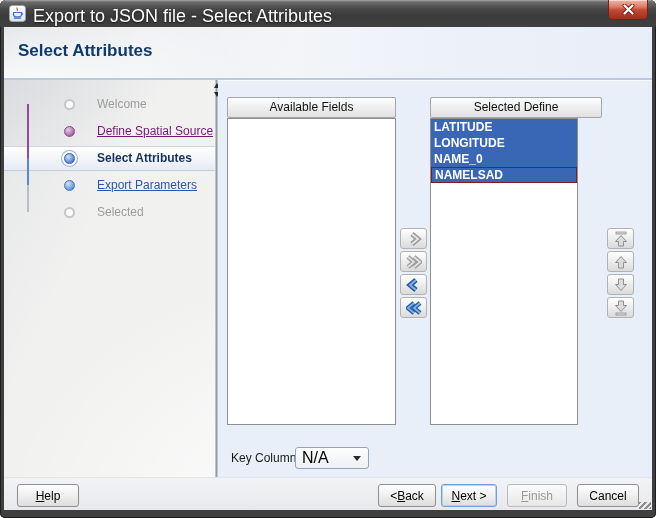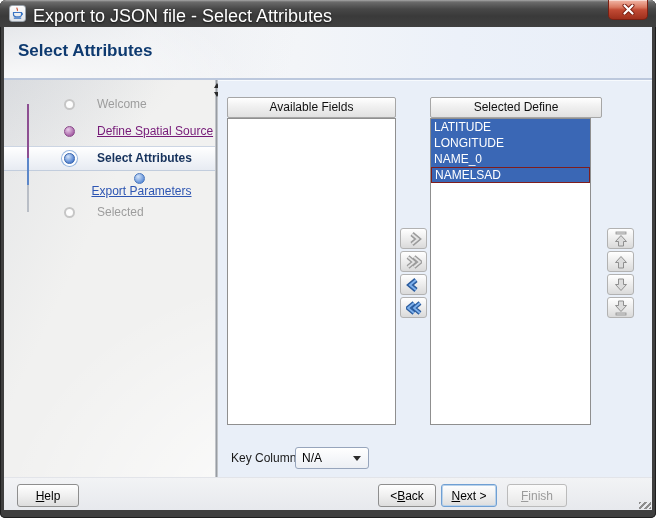--- a/index.html
+++ b/index.html
@@ -44,55 +44,55 @@
   .sa-down{left:210px;top:12px;border-left:3px solid transparent;border-right:3px solid transparent;border-top:5px solid #2a2a2a;}
   
   .step-seg{position:absolute;left:23px;width:2px;}
   .seg-purple{top:24px;height:54px;background:#8d4f92;}
   .seg-blue{top:78px;height:27px;background:#5c87c9;}
   .seg-gray{top:105px;height:27px;background:#b9bec6;}
   .current-band{position:absolute;top:66px;left:0;right:0;height:25px;
     background:linear-gradient(#ffffff,#eef1f6 70%,#e7ebf2);
     border-top:1px solid #ccd5e3;border-bottom:1px solid #c2cddd;}
   .step-row{position:absolute;left:0;right:0;height:24px;display:flex;align-items:center;margin-left:42px;}
-  .r1{top:12px;} .r2{top:39px;} .r3{top:66px;} .r4{top:93px;flex-direction:column;} .r5{top:120px;}
+  .r1{top:12px;} .r2{top:39px;} .r3{top:66px;} .r4{top:93px;} .r5{top:120px;}
   .dot{width:11px;height:11px;border-radius:50%;margin-left:18px;position:relative;z-index:2;flex:0 0 auto;}
   .dot-pending{background:#fdfdfd;border:2px solid #c6c6c6;}
   .dot-purple{background:radial-gradient(circle at 35% 30%,#e8cce8,#a55fa5 75%);border:1px solid #8a4a8a;}
   .dot-current{background:radial-gradient(circle at 35% 30%,#d4e4f9,#4c7ecf 75%);border:1px solid #3a66ad;
     box-shadow:0 0 0 2px #fff,0 0 0 3px #93b4de;}
   .dot-blue{background:radial-gradient(circle at 35% 30%,#d4e4f9,#5f8fd8 75%);border:1px solid #4a77bd;}
   .step-label{margin-left:22px;font-size:12px;white-space:nowrap;}
   .lbl-pending{color:#9d9d9d;}
   .lbl-visited{color:#761a78;text-decoration:underline;cursor:pointer;}
   .lbl-current{color:#16325c;font-weight:bold;}
   .lbl-next{color:#2d55b2;text-decoration:underline;cursor:pointer;}
   
   .content{position:absolute;left:214px;right:0;top:0;bottom:0;background:#e9eff8;border-top:1px solid #f7fafd;}
   .list-header{position:absolute;height:21px;border:1px solid #a6a6a6;border-radius:2px;
     background:linear-gradient(#ffffff,#f0f0f0 45%,#e1e1e1);text-align:center;
     font-size:12px;line-height:19px;color:#101010;}
   .listbox{position:absolute;background:#fff;border:1px solid #8f8f8f;overflow:hidden;}
   .avail-header{left:9px;top:16px;width:169px;}
   .avail-list{left:9px;top:37px;width:169px;height:307px;}
   .sel-header{left:212px;top:16px;width:172px;}
-  .sel-list{left:212px;top:37px;width:161px;height:307px;}
+  .sel-list{left:212px;top:37px;width:148px;height:307px;font-weight:bold;}
   .sel-item{height:16px;line-height:16px;background:#3a67b5;color:#fff;font-size:12px;padding-left:3px;cursor:default;}
   .sel-item.focused{border:1px solid #7f1d1d;line-height:14px;}
   
   .sq-btn{position:absolute;width:27px;height:21px;border:1px solid #b2b2b2;border-radius:3px;
     background:linear-gradient(#ffffff,#ebebeb 55%,#dadada);display:flex;align-items:center;justify-content:center;
     padding:0;cursor:pointer;}
   .sq-btn.disabled{cursor:default;}
   .tc{left:182px;} .rc{left:389px;}
   .b1{top:147px;} .b2{top:170px;} .b3{top:193px;} .b4{top:216px;}
   
   .key-label{position:absolute;left:13px;top:366px;height:22px;line-height:22px;font-size:12px;color:#1a1a1a;}
   .combo{position:absolute;left:77px;top:366px;width:74px;height:22px;border:1px solid #97a5bc;border-radius:3px;
-    background:linear-gradient(#ffffff,#eceff4);font-size:12px;line-height:20px;padding-left:6px;cursor:pointer;}
+    background:linear-gradient(#ffffff,#eceff4);font-size:16px;line-height:20px;padding-left:6px;cursor:pointer;}
   .combo-arrow{position:absolute;right:7px;top:8px;width:0;height:0;
     border-left:4px solid transparent;border-right:4px solid transparent;border-top:5px solid #2b2b2b;}
   
   .bottombar{position:absolute;left:0;right:0;top:450px;height:33px;
     background:linear-gradient(#f2f3f5,#e7e9ed);border-top:1px solid #e2e4e9;}
   .btn{position:absolute;top:6px;height:23px;border:1px solid #8e8e8e;border-radius:3px;
     background:linear-gradient(#ffffff,#eeeeee 55%,#dddddd);font-size:12px;color:#000;
     display:flex;align-items:center;justify-content:center;cursor:pointer;font-family:"Liberation Sans",sans-serif;}
   .btn .mn{text-decoration:underline;}
   .btn-help{left:13px;width:62px;}
@@ -252,17 +252,20 @@
       <button class="btn btn-next">
           <span></span>
           <span class="mn">N</span>
           <span>ext &gt;</span>
         </button>
       <button class="btn btn-finish">
           <span></span>
           <span class="mn">F</span>
           <span>inish</span>
         </button>
+      <button class="btn btn-cancel">
+          <span>Cancel</span>
+        </button>
     </div>
 
     <div class="grip"></div>
   </div>
 </div>
 
 </body></html>

